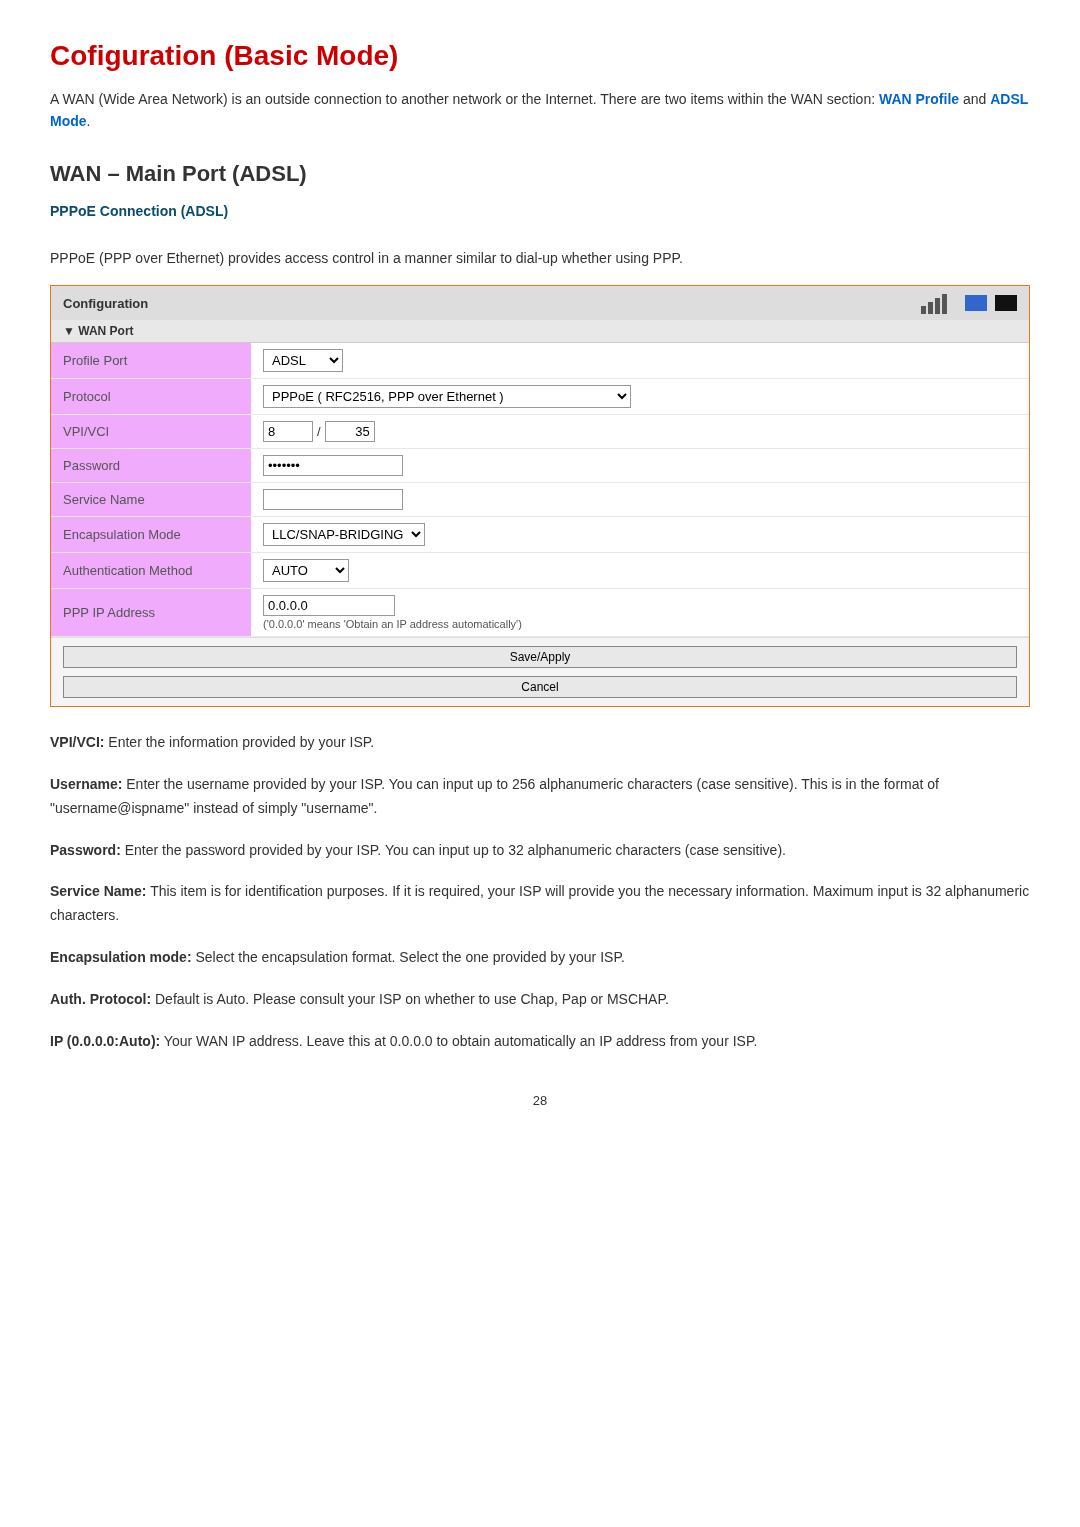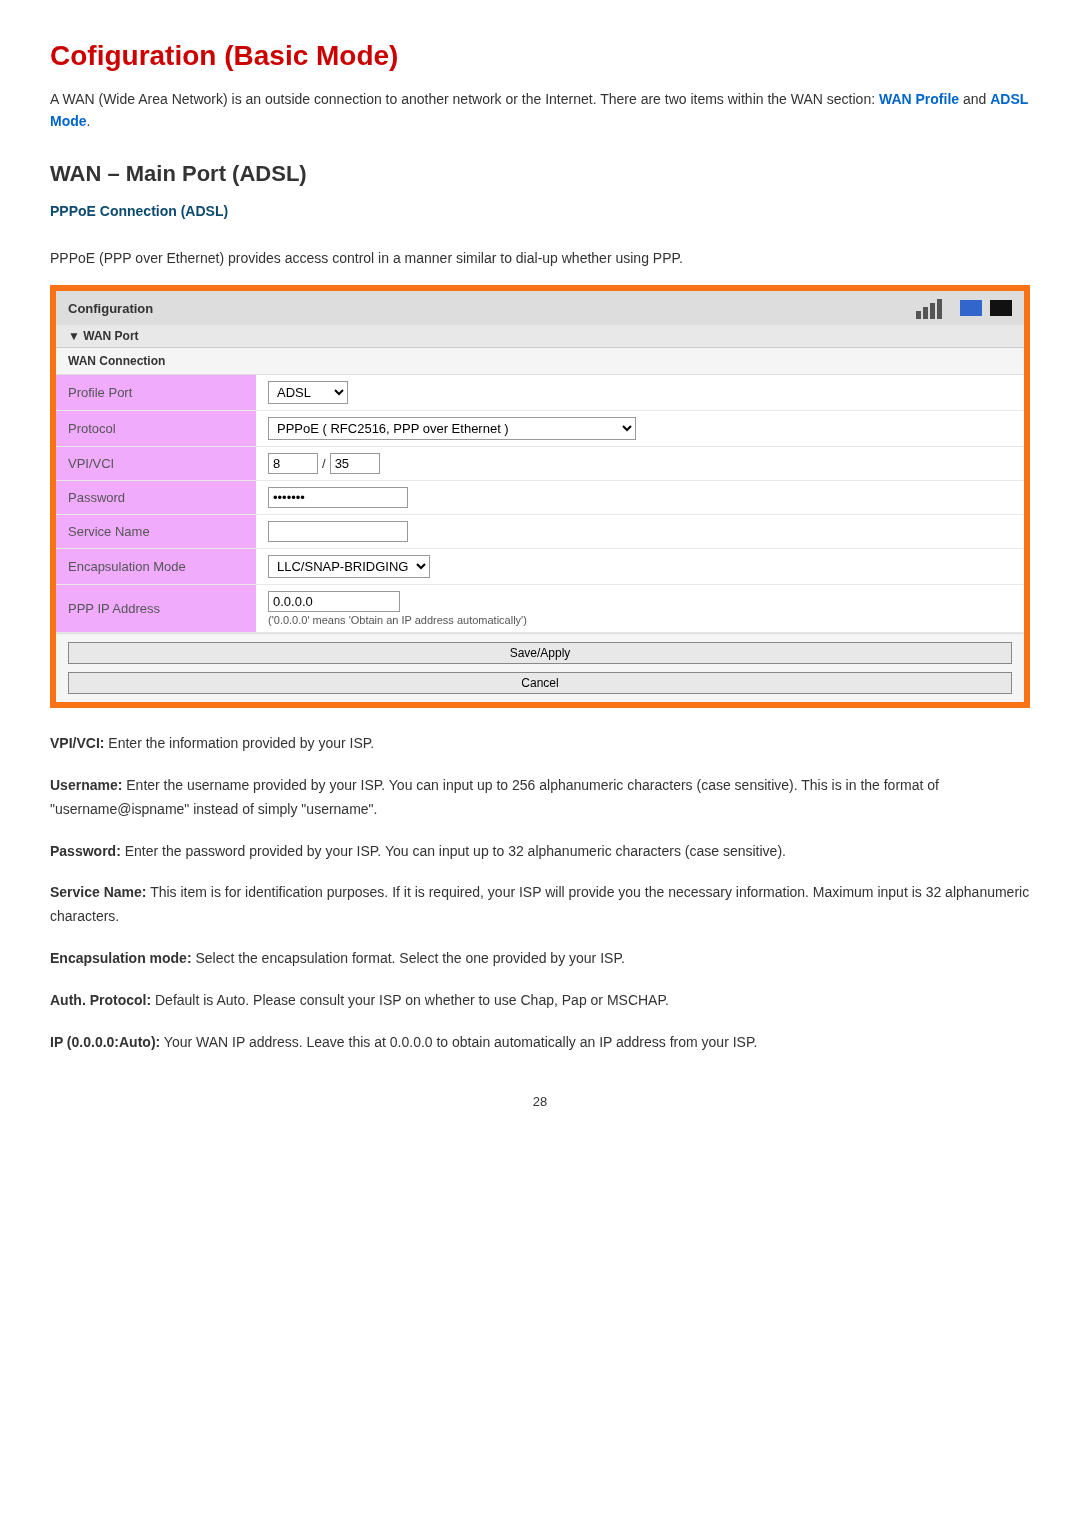--- a/index.html
+++ b/index.html
@@ -41,21 +41,21 @@
       margin-bottom: 28px;
     }
     .pppoe-desc {
       font-size: 14px;
       line-height: 1.6;
       margin-bottom: 16px;
       color: #333;
     }
     
     .config-box {
-      border: 6px solid #f97316;
+      border: 1px solid #f97316;
       margin-bottom: 24px;
       background: #fff;
     }
     .config-header {
       background: #ddd;
       padding: 6px 12px;
       font-size: 13px;
       font-weight: bold;
       color: #333;
       display: flex;
@@ -188,21 +188,20 @@
         <rect x="7" y="10" width="5" height="12" fill="#555"></rect>
         <rect x="14" y="6" width="5" height="16" fill="#555"></rect>
         <rect x="21" y="2" width="5" height="20" fill="#555"></rect>
       </svg>
       <span style="display:inline-block;width:22px;height:16px;background:#3366cc;margin-left:4px;"></span>
       <span style="display:inline-block;width:22px;height:16px;background:#111;margin-left:4px;"></span>
     </div>
   </div>
 
   <div class="wan-port-label">▼ WAN Port</div>
-  <div class="wan-connection-label">WAN Connection</div>
 
   <table class="form-table">
 
     <tbody>
         <tr>
       <td>Profile Port</td>
       <td>
         <select>
           <option>ADSL</option>
           <option>VDSL</option>
@@ -222,21 +221,21 @@
         </select>
       </td>
     </tr>
 
     <tr>
       <td>VPI/VCI</td>
       <td>
         <div class="vpi-vci-group">
           <input type="text" value="8" style="width: 50px;">
           <span>/</span>
-          <input type="text" value="35" style="width: 50px;">
+          <input type="text" value="35" style="width: 50px; text-align: right;">
         </div>
       </td>
     </tr>
 
 
     <tr>
       <td>Password</td>
       <td>
         <input type="password" value="1234567" style="width: 140px;">
       </td>
@@ -252,20 +251,31 @@
     <tr>
       <td>Encapsulation Mode</td>
       <td>
         <select>
           <option selected="">LLC/SNAP-BRIDGING</option>
           <option>VC/MUX</option>
         </select>
       </td>
     </tr>
 
+    <tr>
+      <td>Authentication Method</td>
+      <td>
+        <select>
+          <option selected="">AUTO</option>
+          <option>CHAP</option>
+          <option>PAP</option>
+          <option>MSCHAP</option>
+        </select>
+      </td>
+    </tr>
 
     <tr>
       <td>PPP IP Address</td>
       <td>
         <div>
           <input type="text" value="0.0.0.0" style="width: 132px;">
           <div class="ip-hint">('0.0.0.0' means 'Obtain an IP address automatically')</div>
         </div>
       </td>
     </tr>

